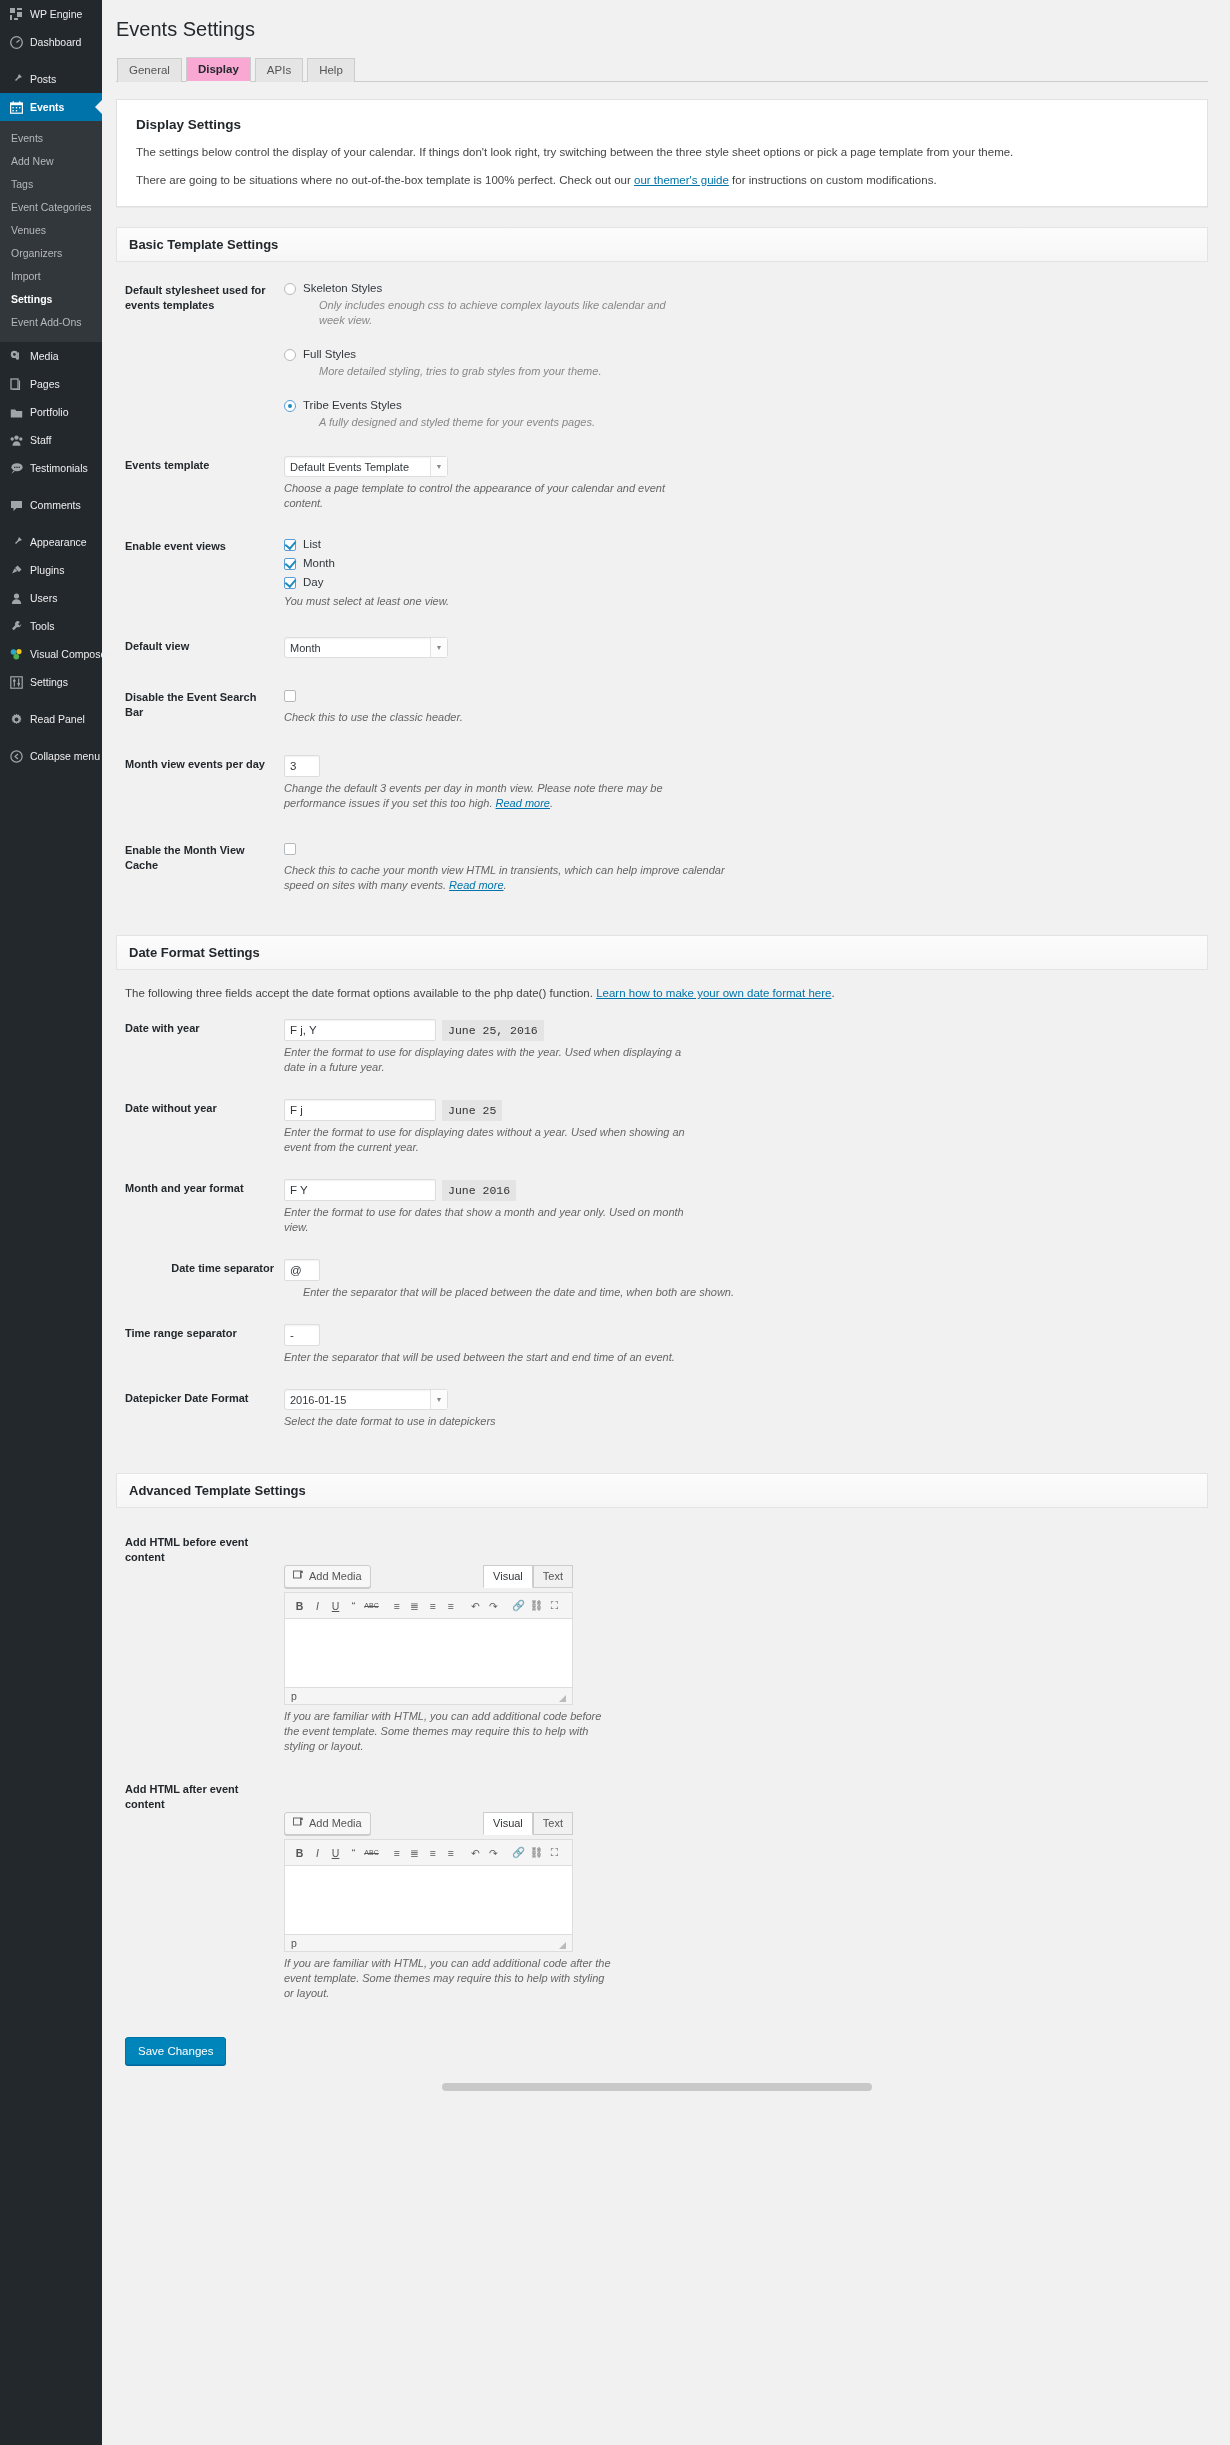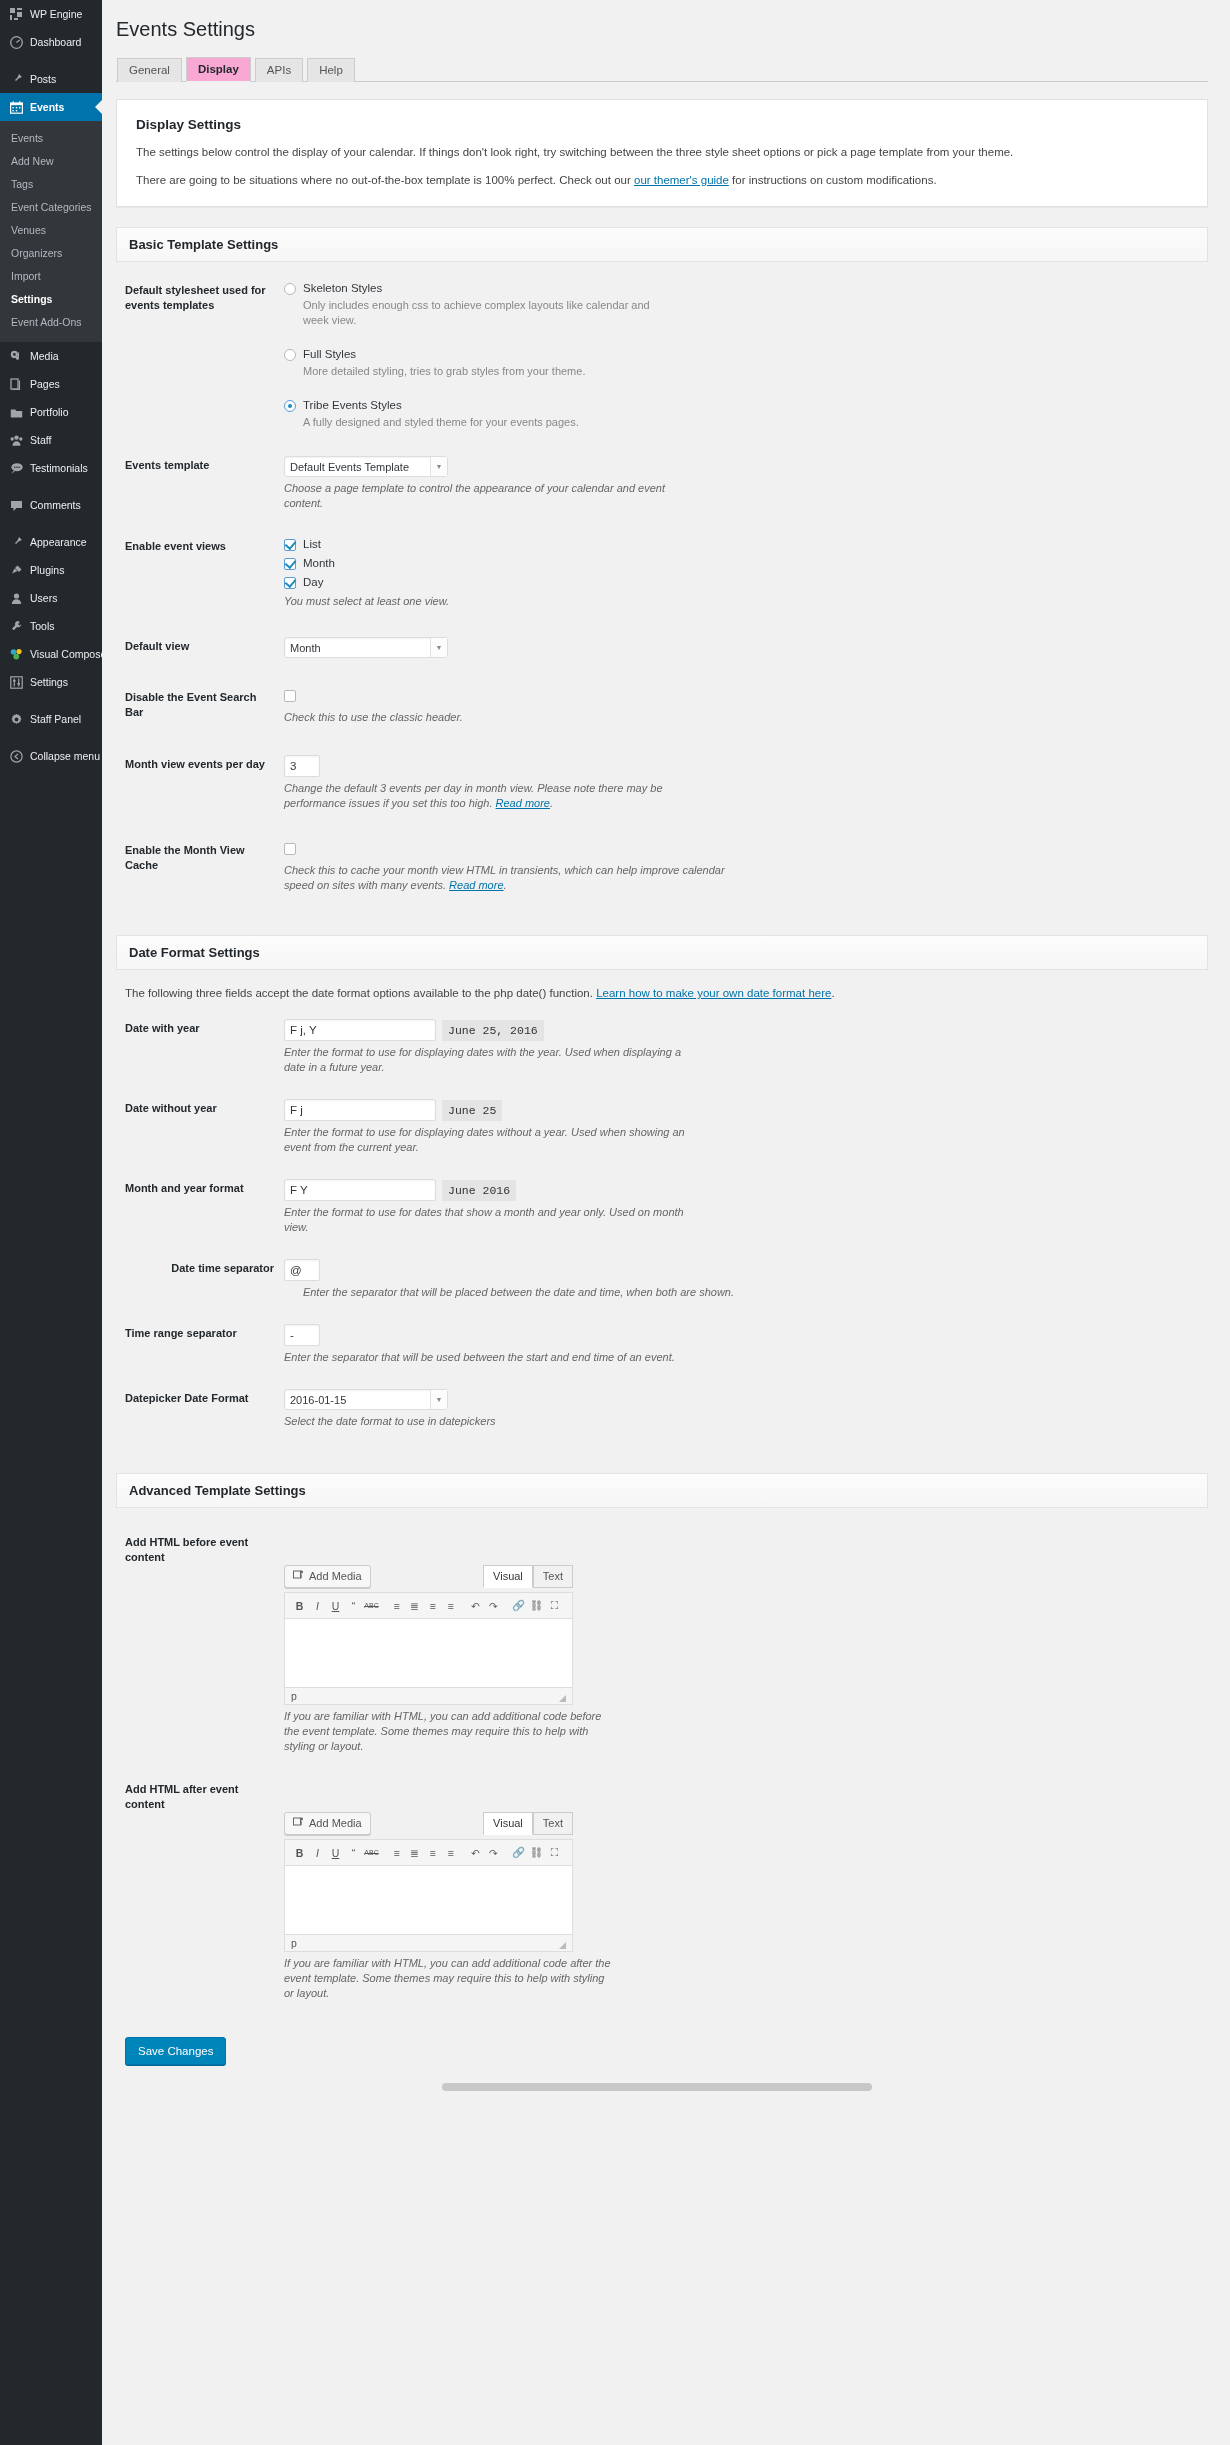--- a/index.html
+++ b/index.html
@@ -189,22 +189,22 @@
   .radio.checked::after {
     content: "";
     position: absolute;
     left: 3px; top: 3px;
     width: 4px; height: 4px;
     border-radius: 50%;
     background: #1e8cbe;
   }
   .radio-label { font-size: 11.5px; color: #32373c; line-height: 15px; }
   .radio-desc {
-    font-size: 11px; color: #888;
-    line-height: 15px; margin: 2px 0 0 19px; max-width: 350px;
+    font-size: 11px; font-style: italic; color: #888;
+    line-height: 15px; margin: 2px 0 0 35px; max-width: 350px;
   }
 
   
   .cbox {
     width: 12px; height: 12px;
     flex: 0 0 12px;
     border: 1px solid #b4b9be;
     background: #fff;
     display: inline-block;
     position: relative;
@@ -565,21 +565,21 @@
 
     <div class="menu-sep"></div>
 
     <div class="menu-item">
       <span class="mi-icon">
         <svg width="13" height="13" viewBox="0 0 13 13">
             <path d="M6.5 0.8 l1 1.2 1.5-.5 .4 1.5 1.5 .4 -.5 1.5 1.2 1 -1.2 1 .5 1.5 -1.5 .4 -.4 1.5 -1.5-.5 -1 1.2 -1-1.2 -1.5 .5 -.4-1.5 -1.5-.4 .5-1.5 -1.2-1 1.2-1 -.5-1.5 1.5-.4 .4-1.5 1.5 .5 z" fill="currentColor"></path>
             <circle cx="6.5" cy="6.5" r="1.9" fill="#23282d"></circle>
           </svg>
       </span>
-      <span>Staff Panel</span>
+      <span>Read Panel</span>
     </div>
 
     <div class="menu-item collapse-row">
       <span class="mi-icon">
         <svg width="13" height="13" viewBox="0 0 13 13">
             <circle cx="6.5" cy="6.5" r="5.6" fill="none" stroke="currentColor" stroke-width="1.2"></circle>
             <path d="M8 4 L5 6.5 L8 9" fill="none" stroke="currentColor" stroke-width="1.2"></path>
           </svg>
       </span>
       <span>Collapse menu</span>

